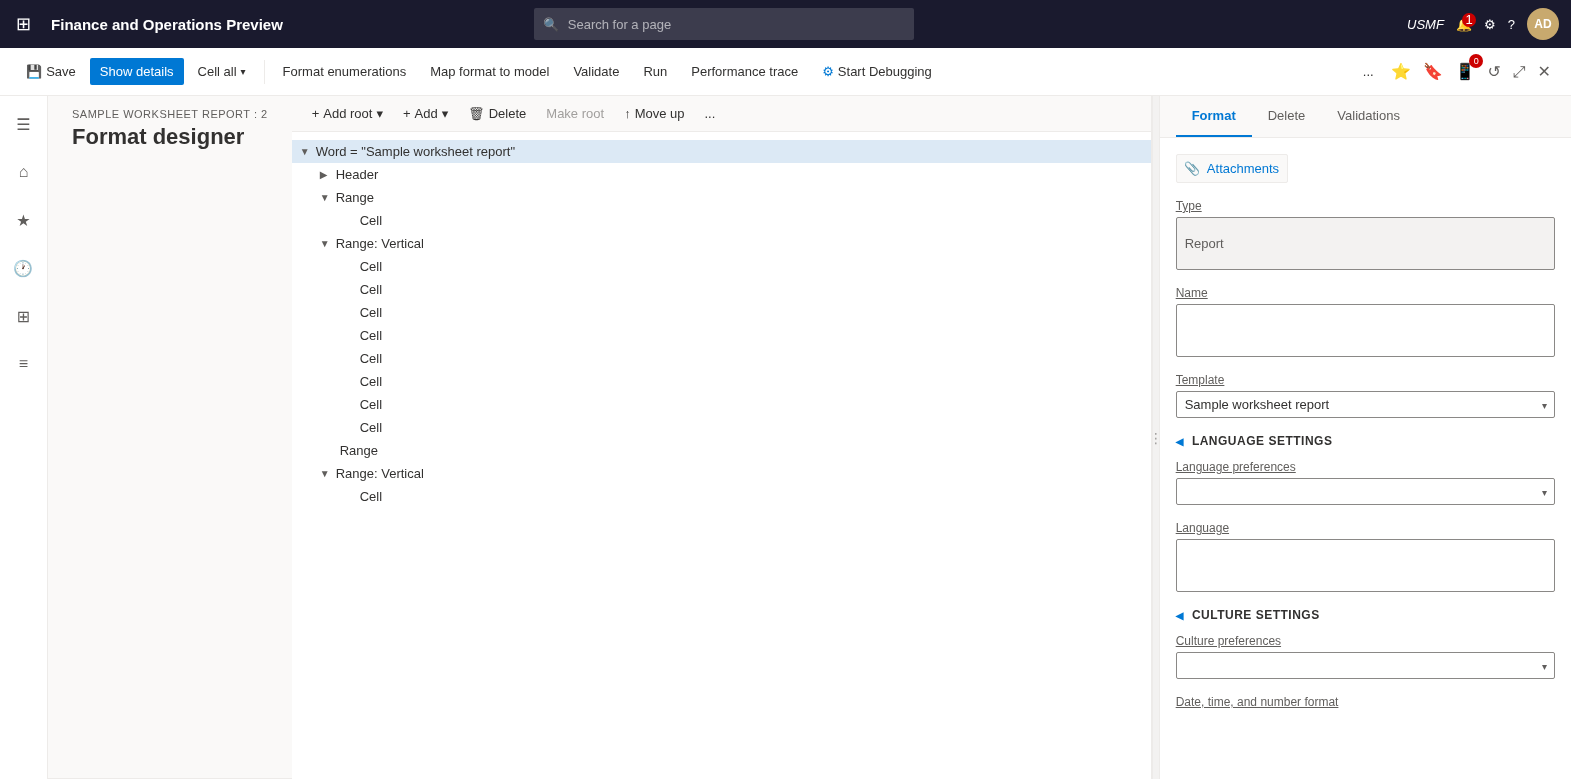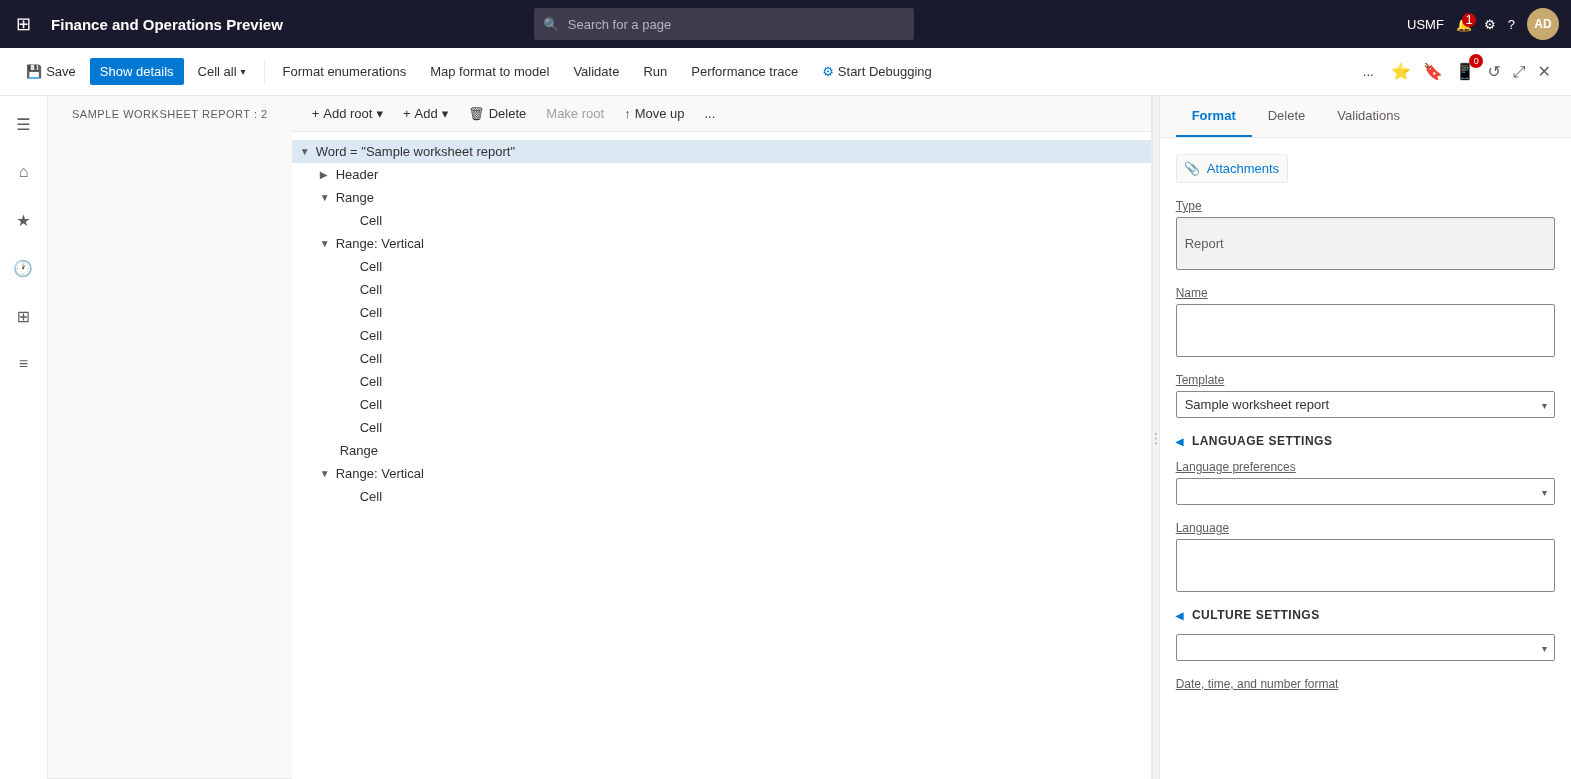--- a/index.html
+++ b/index.html
@@ -311,21 +311,21 @@
 <body>
 
 <div class="top-nav">
   <span class="waffle-icon">⊞</span>
   <span class="app-title">Finance and Operations Preview</span>
   <div class="search-bar">
     <span>🔍</span>
     <input type="text" placeholder="Search for a page" style="">
   </div>
   <div class="top-nav-right">
-    <span style="color:white;font-size:13px;">USMF</span>
+    <span style="color:white;font-size:13px;font-style:italic;">USMF</span>
     <span class="nav-icon" style="position:relative;">
       🔔
       <span class="badge">1</span>
     </span>
     <span class="nav-icon">⚙</span>
     <span class="nav-icon">?</span>
     <div class="user-avatar">AD</div>
   </div>
 </div>
 
@@ -384,20 +384,21 @@
     <div class="sidebar-icon">★</div>
     <div class="sidebar-icon">🕐</div>
     <div class="sidebar-icon">⊞</div>
     <div class="sidebar-icon">≡</div>
   </div>
 
   <div class="page-content">
 
     <div class="page-header">
       <div class="breadcrumb">SAMPLE WORKSHEET REPORT : 2</div>
+      <div class="page-title">Format designer</div>
     </div>
 
     <div class="designer-area">
 
       <div class="tree-panel">
 
         <div class="tree-toolbar">
           <button class="tree-btn">
             <span>+</span>
             <span>Add root</span>
@@ -564,20 +565,21 @@
             <label class="prop-label">Language</label>
             <input class="prop-input" type="text" style="">
           </div>
 
           <div class="section-header">
             <span class="collapse-icon">◀</span>
             <span>CULTURE SETTINGS</span>
           </div>
 
           <div class="prop-group">
+            <label class="prop-label">Culture preferences</label>
             <div class="prop-select-wrapper">
               <select class="prop-select">
                 <option value=""></option>
               </select>
               <span class="select-arrow">▾</span>
             </div>
           </div>
 
           <div class="prop-group">
             <label class="prop-label">Date, time, and number format</label>

